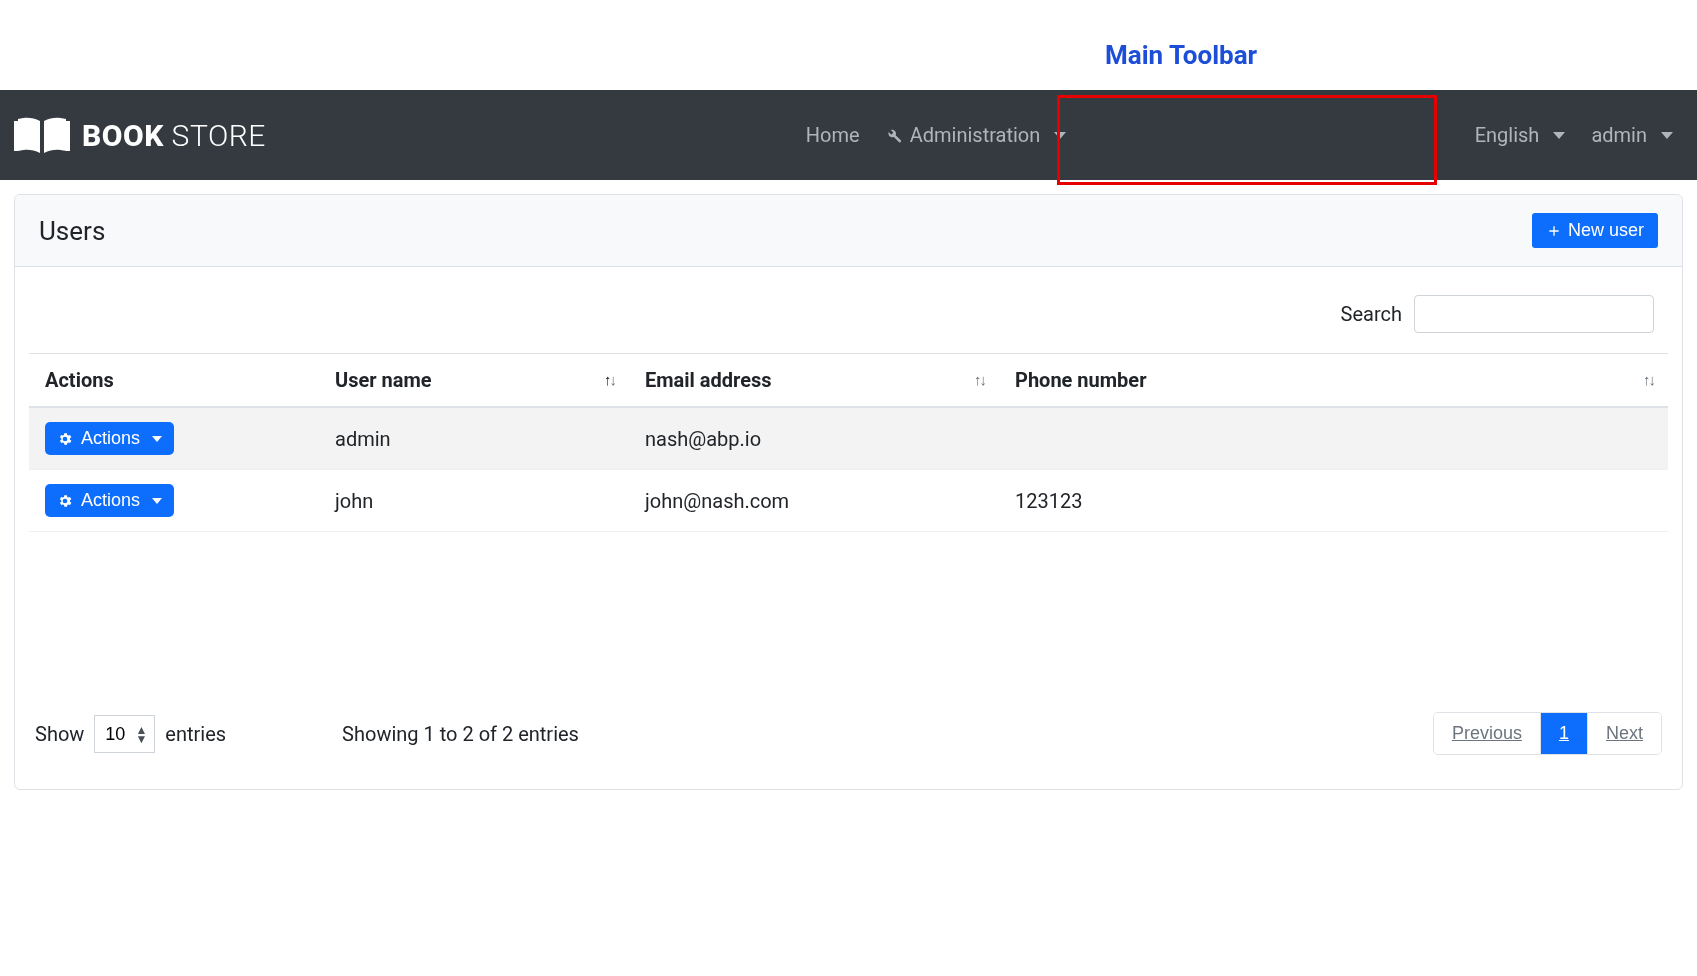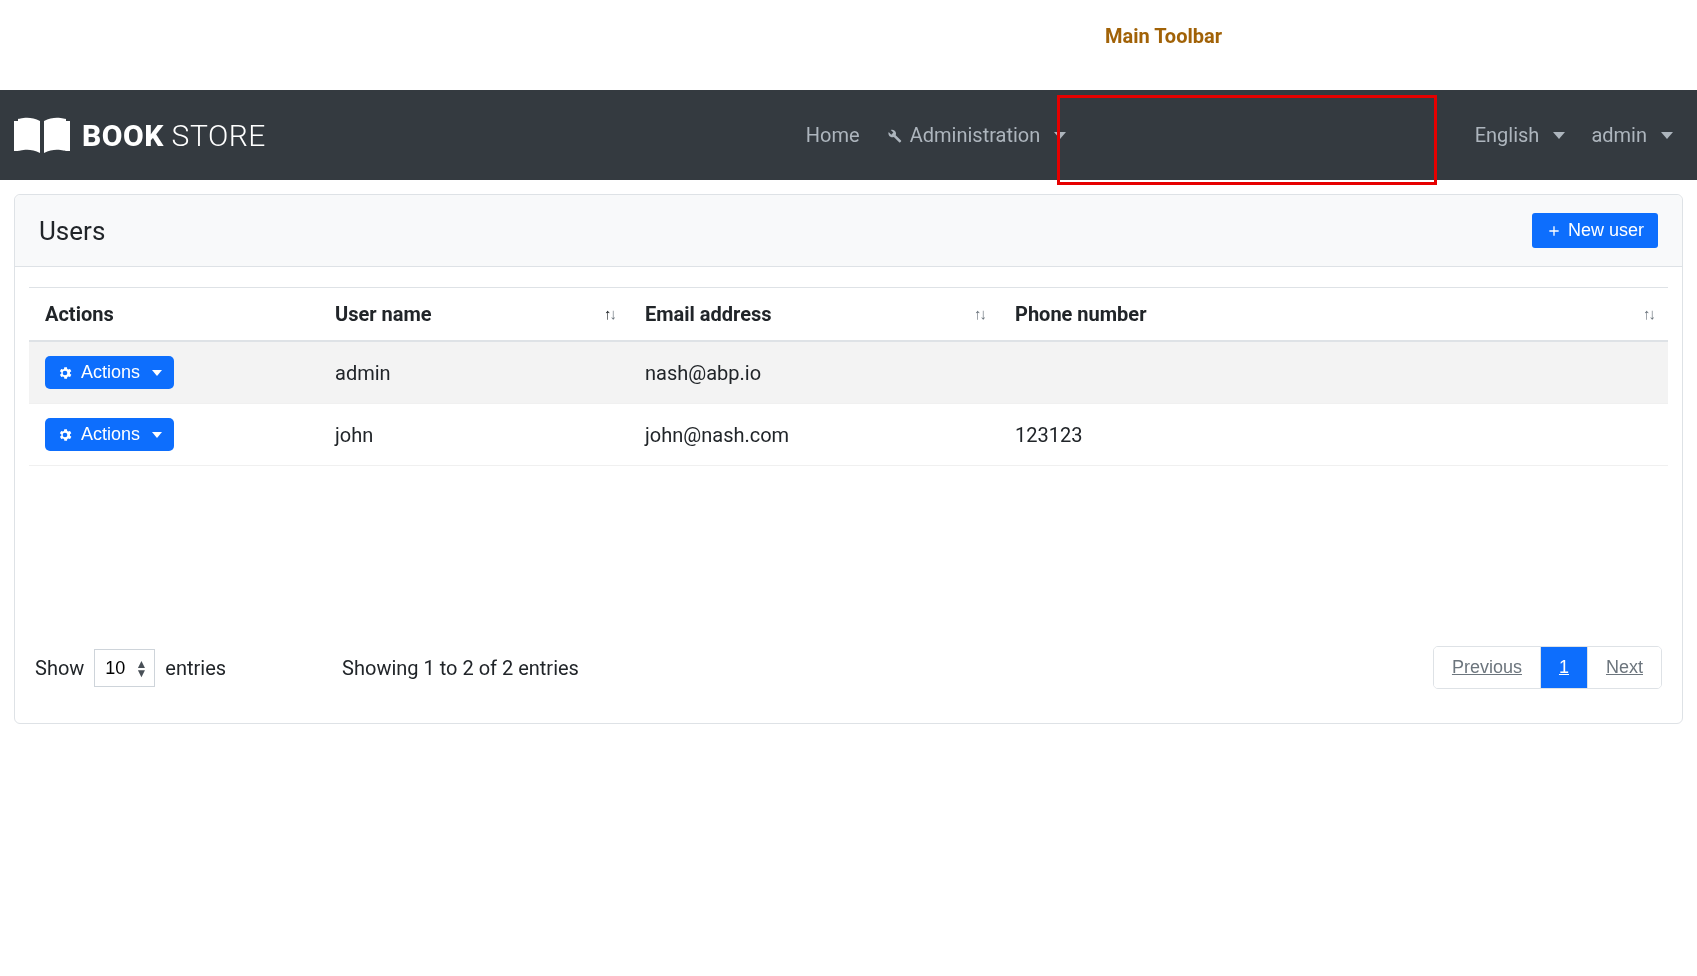--- a/index.html
+++ b/index.html
@@ -3,25 +3,25 @@
 <meta charset="utf-8">
 <style>
   * { box-sizing: border-box; margin: 0; padding: 0; }
   body {
     font-family: -apple-system, BlinkMacSystemFont, "Segoe UI", Roboto, "Helvetica Neue", Arial, sans-serif;
     background: #fff;
     color: #212529;
     width: 1697px;
   }
   .annotation-label {
-    color: #a16207;
+    color: #1d4ed8;
     font-weight: 700;
-    font-size: 20px;
+    font-size: 26px;
     position: absolute;
-    top: 24px;
+    top: 40px;
     left: 1105px;
   }
   .annotation-box {
     position: absolute;
     border: 3px solid #e60000;
     top: 95px;
     left: 1057px;
     width: 380px;
     height: 90px;
     pointer-events: none;
@@ -233,20 +233,24 @@
       <button class="btn-primary">
         <span class="plus-icon">
           <svg width="16" height="16" viewBox="0 0 24 24">
               <path fill="#fff" d="M19 13h-6v6h-2v-6H5v-2h6V5h2v6h6v2z"></path>
             </svg>
         </span>
         <span>New user</span>
       </button>
     </div>
     <div class="card-body">
+      <div class="search-row">
+        <span class="search-label">Search</span>
+        <input class="search-input" type="text" value="" style="">
+      </div>
 
       <table class="data">
         <thead>
           <tr>
             <th style="width:290px">
               <span>Actions</span>
             </th>
             <th style="width:310px">
               <span>User name</span>
               <span class="sort-icon"><span class="active">↑</span><span>↓</span></span>

